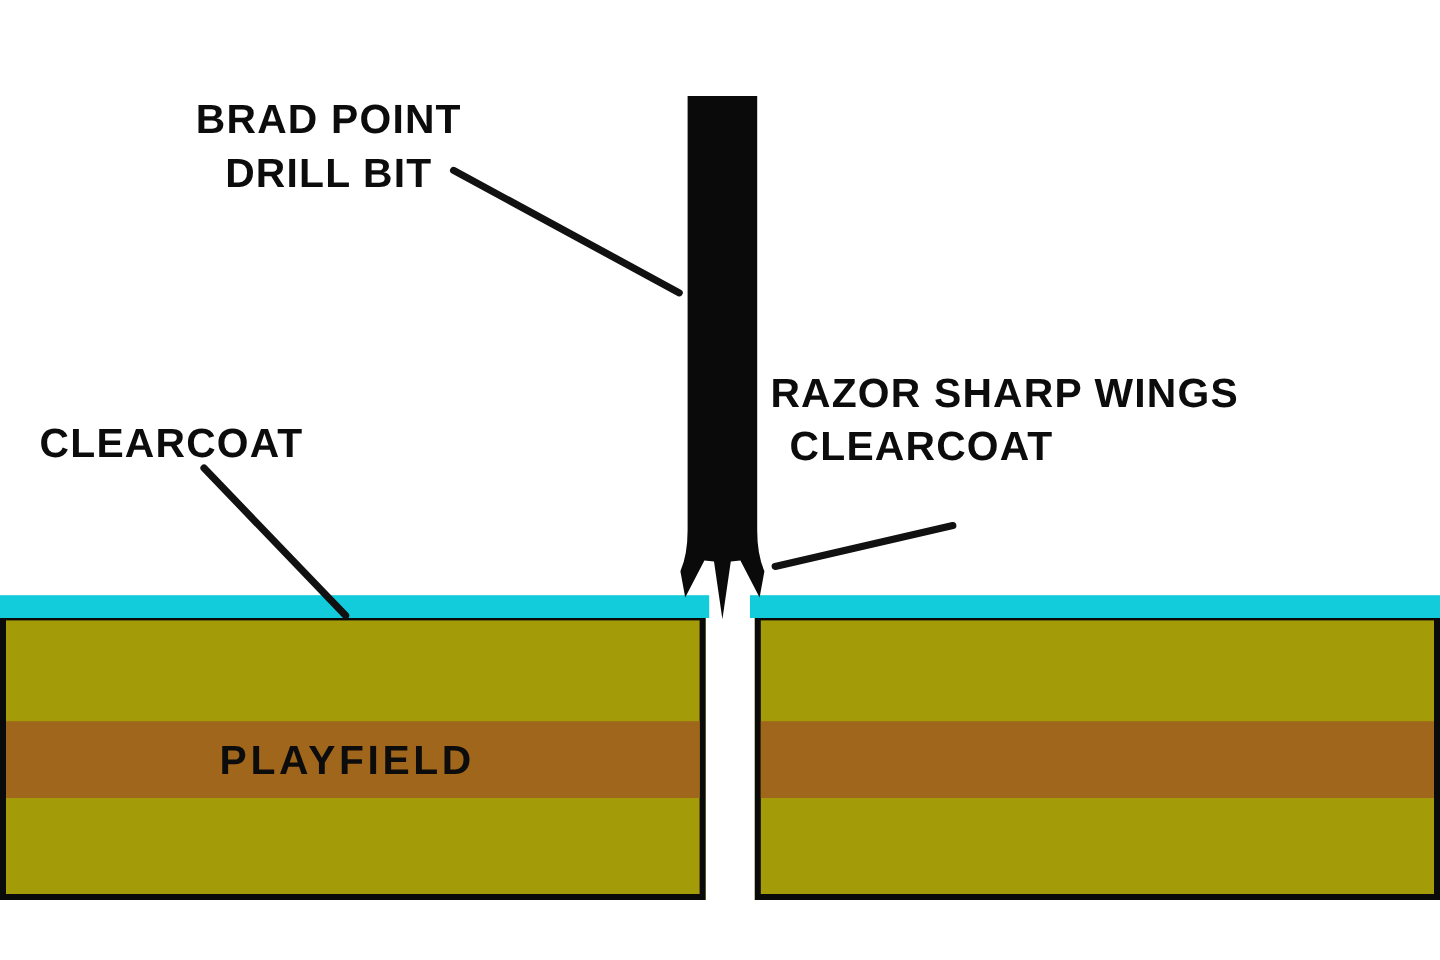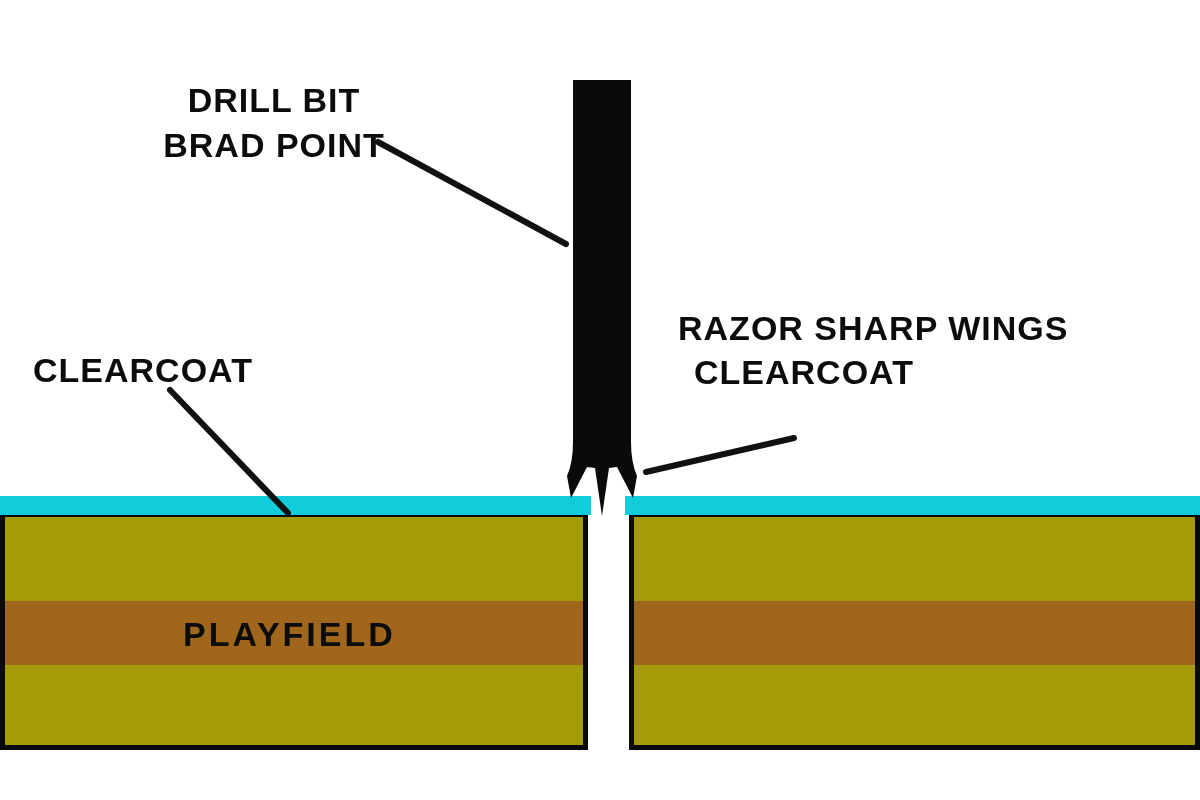--- a/index.html
+++ b/index.html
@@ -28,21 +28,21 @@
     left: 148px;
     top: 78px;
     width: 252px;
     text-align: center;
   }
   #label-clearcoat-left {
     left: 33px;
     top: 348px;
   }
   #label-wings {
-    left: 678px;
+    left: 642px;
     top: 306px;
     line-height: 44px;
   }
   #label-wings .indent {
     padding-left: 16px;
   }
   #label-playfield {
     left: 183px;
     top: 612px;
     letter-spacing: 3px;
@@ -112,22 +112,22 @@
   <div class="clearcoat-strip" id="clearcoat-right-strip"></div>
 
   <svg id="diagram-svg" width="1200" height="800" viewBox="0 0 1200 800">
     <path d="M573,80 L631,80 L631,442 Q631,462 637,476 L633,498 L617,467 L609,468 L602,516 L595,468 L587,467 L571,498 L567,476 Q573,462 573,442 Z" fill="#0a0a0a"></path>
     <line x1="378" y1="142" x2="566" y2="244" stroke="#111111" stroke-width="6" stroke-linecap="round"></line>
     <line x1="170" y1="390" x2="288" y2="513" stroke="#111111" stroke-width="6" stroke-linecap="round"></line>
     <line x1="794" y1="438" x2="646" y2="472" stroke="#111111" stroke-width="6" stroke-linecap="round"></line>
   </svg>
 
   <div class="label" id="label-drill-bit">
+    <div>BRAD POINT</div>
     <div>DRILL BIT</div>
-    <div>BRAD POINT</div>
   </div>
 
   <div class="label" id="label-clearcoat-left">CLEARCOAT</div>
 
   <div class="label" id="label-wings">
     <div>RAZOR SHARP WINGS</div>
     <div class="indent">CLEARCOAT</div>
   </div>
 
   <div class="label" id="label-playfield">PLAYFIELD</div>

